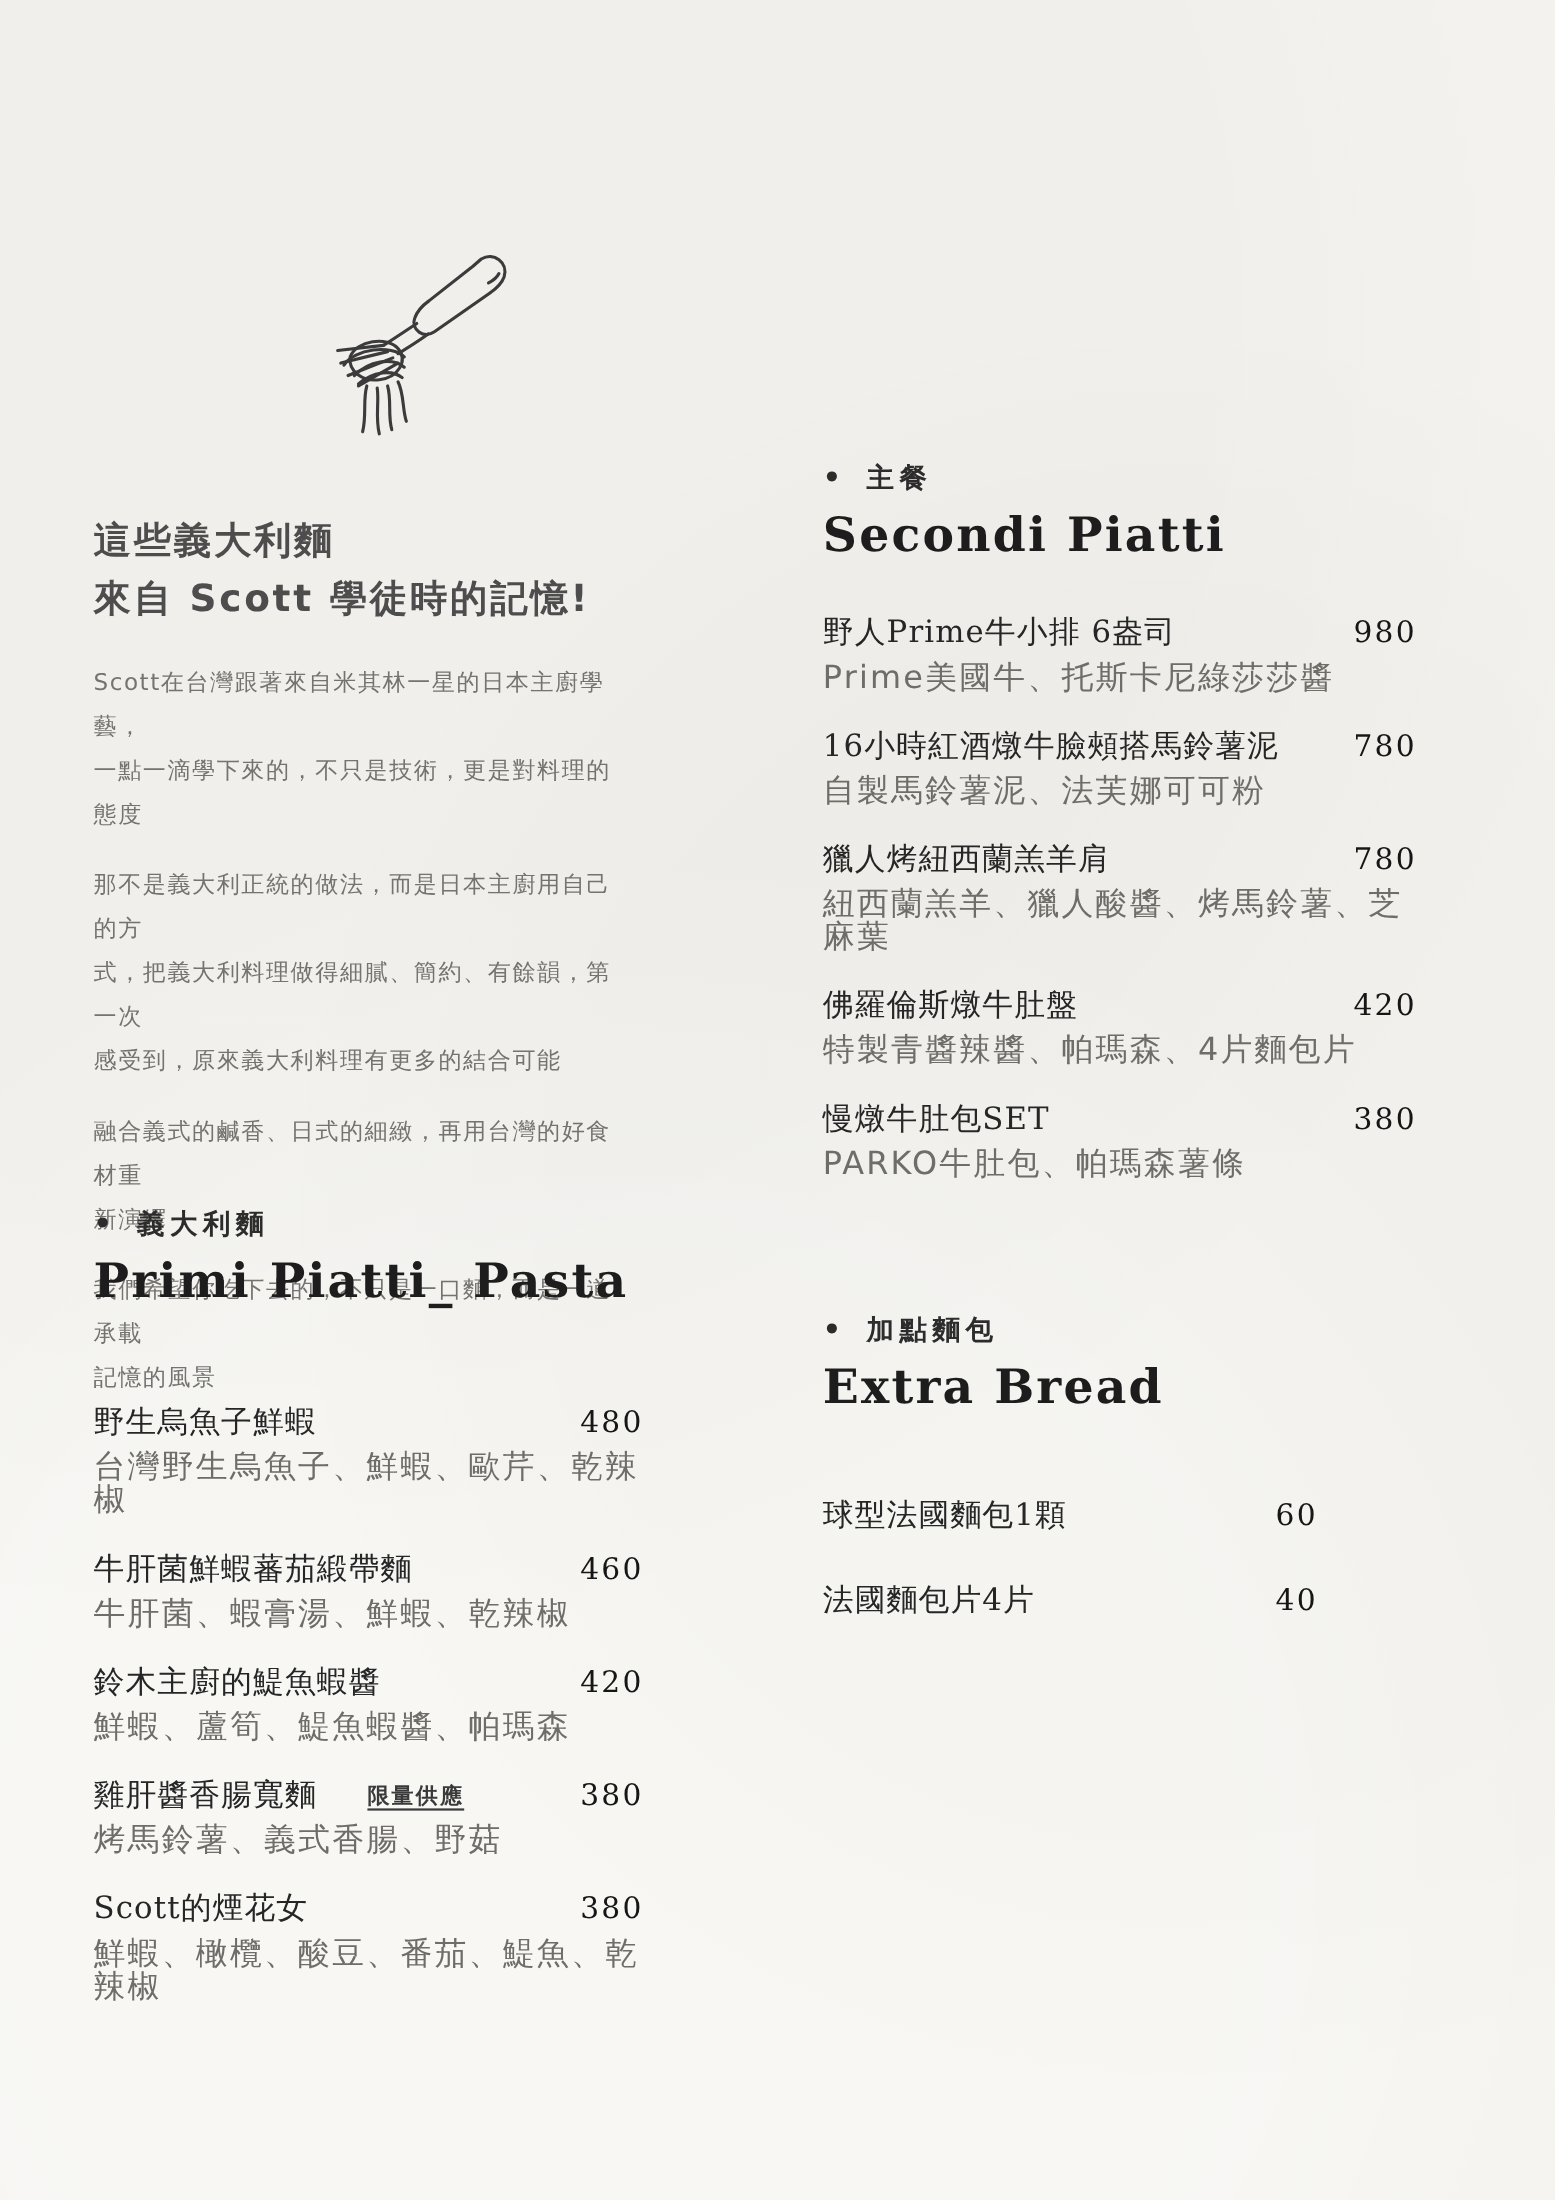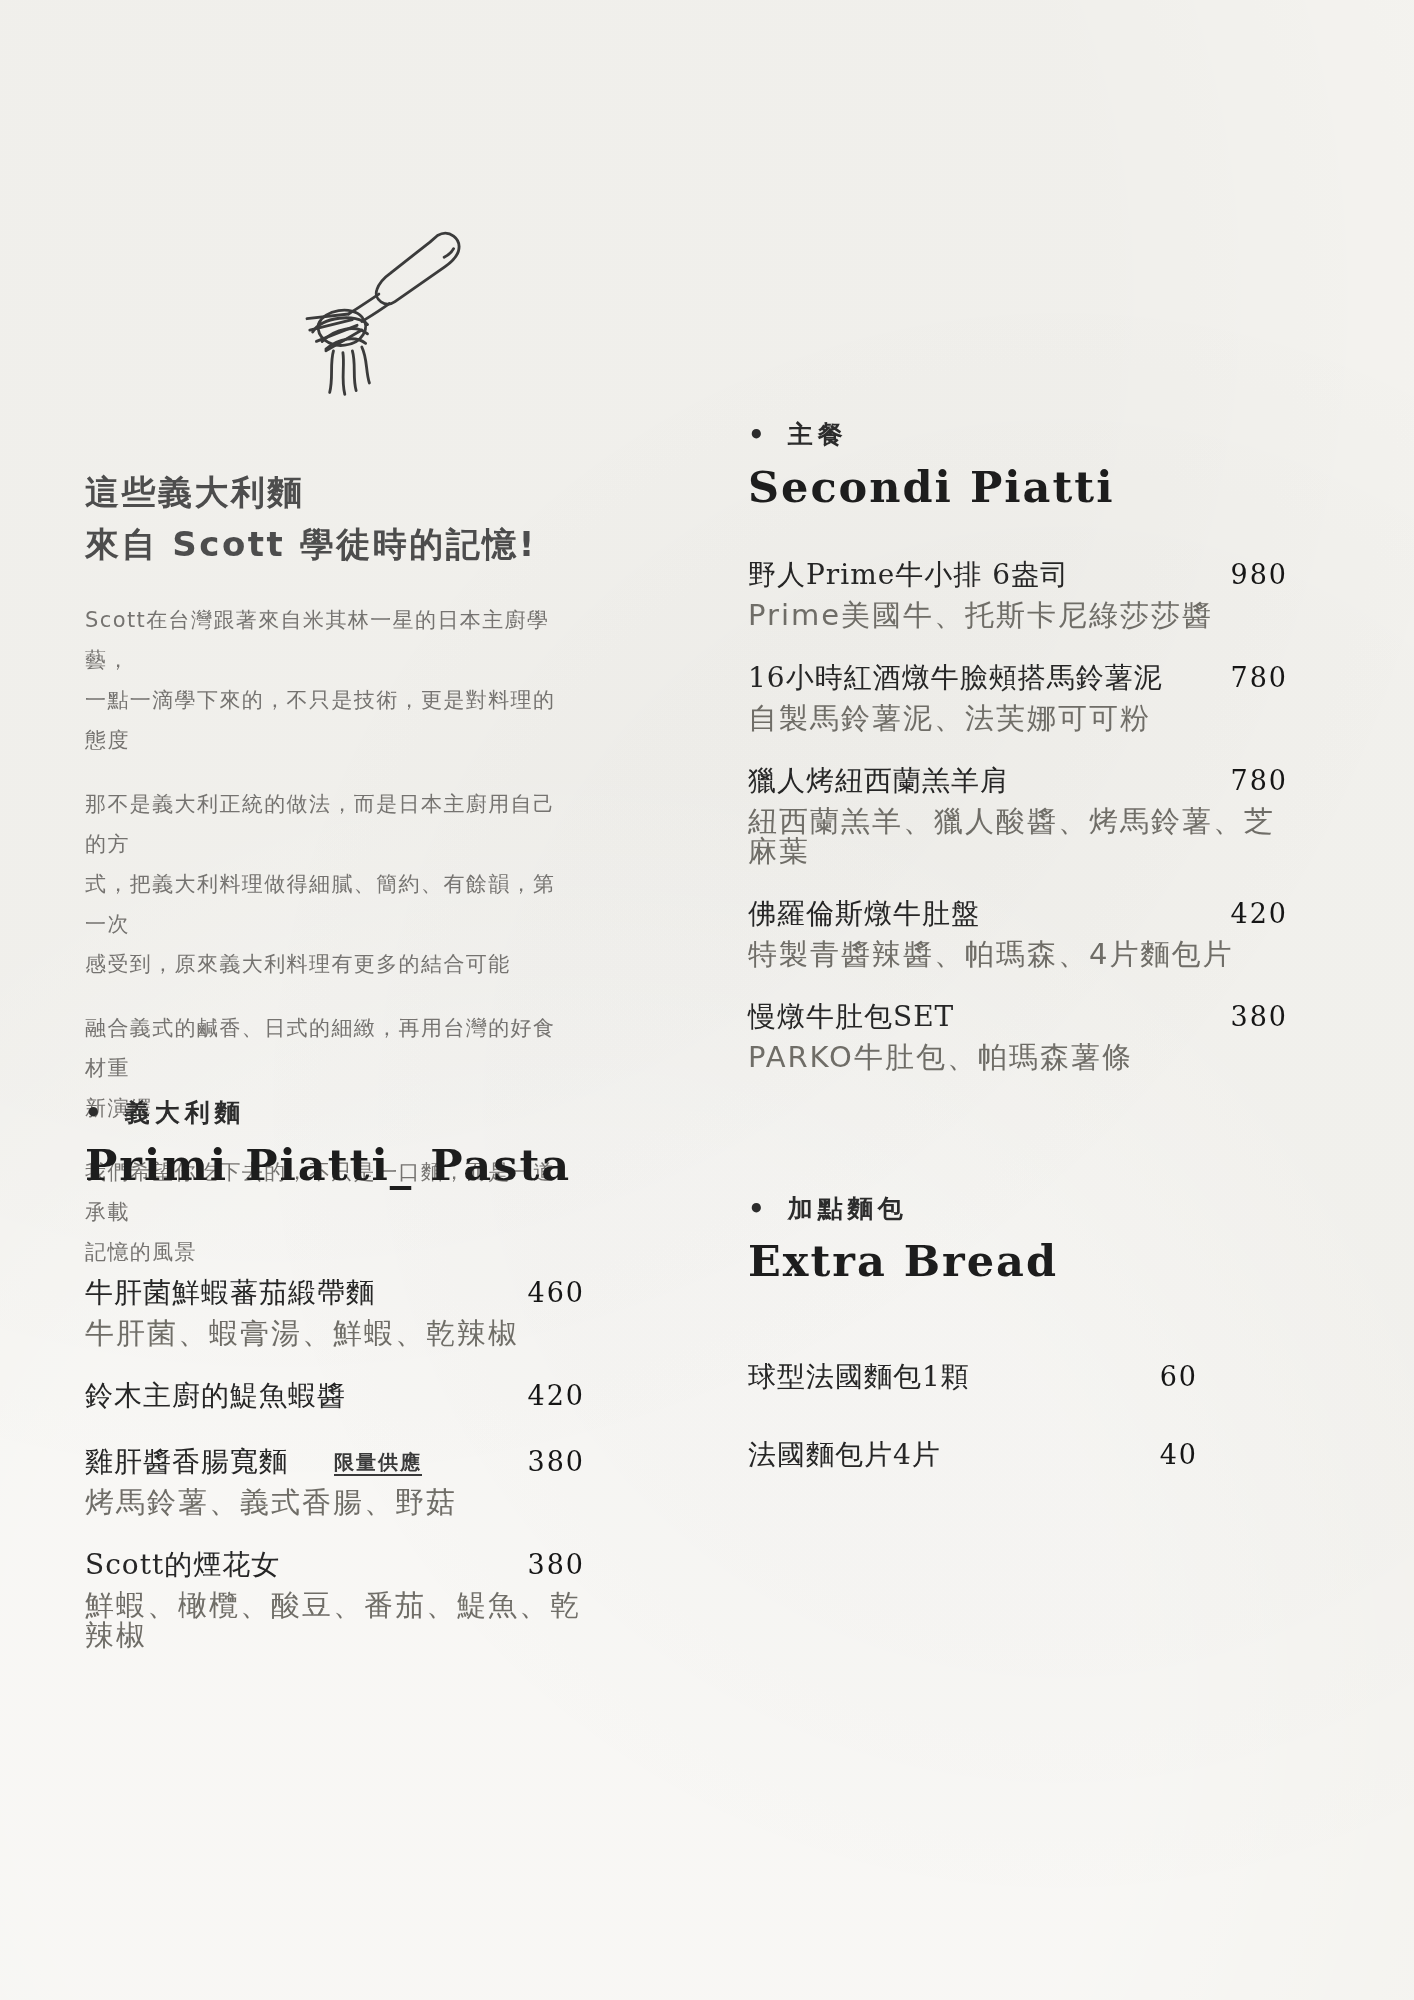--- a/index.html
+++ b/index.html
@@ -168,30 +168,38 @@
 
   <section class="sec sec-primi">
     <div class="sec-tag">
       <span class="dot">•</span>
       <span>義大利麵</span>
     </div>
     <h2 class="sec-title">Primi Piatti_ Pasta</h2>
     <div class="items">
       <div class="item">
         <div class="row">
+          <span class="name">野生烏魚子鮮蝦</span>
+          <span class="price">480</span>
+        </div>
+        <div class="desc">台灣野生烏魚子、鮮蝦、歐芹、乾辣椒</div>
+      </div>
+      <div class="item">
+        <div class="row">
           <span class="name">牛肝菌鮮蝦蕃茄緞帶麵</span>
           <span class="price">460</span>
         </div>
         <div class="desc">牛肝菌、蝦膏湯、鮮蝦、乾辣椒</div>
       </div>
       <div class="item">
         <div class="row">
           <span class="name">鈴木主廚的鯷魚蝦醬</span>
           <span class="price">420</span>
         </div>
+        <div class="desc">鮮蝦、蘆筍、鯷魚蝦醬、帕瑪森</div>
       </div>
       <div class="item">
         <div class="row">
           <span class="name">雞肝醬香腸寬麵</span>
           <span class="badge">限量供應</span>
           <span class="price">380</span>
         </div>
         <div class="desc">烤馬鈴薯、義式香腸、野菇</div>
       </div>
       <div class="item">

